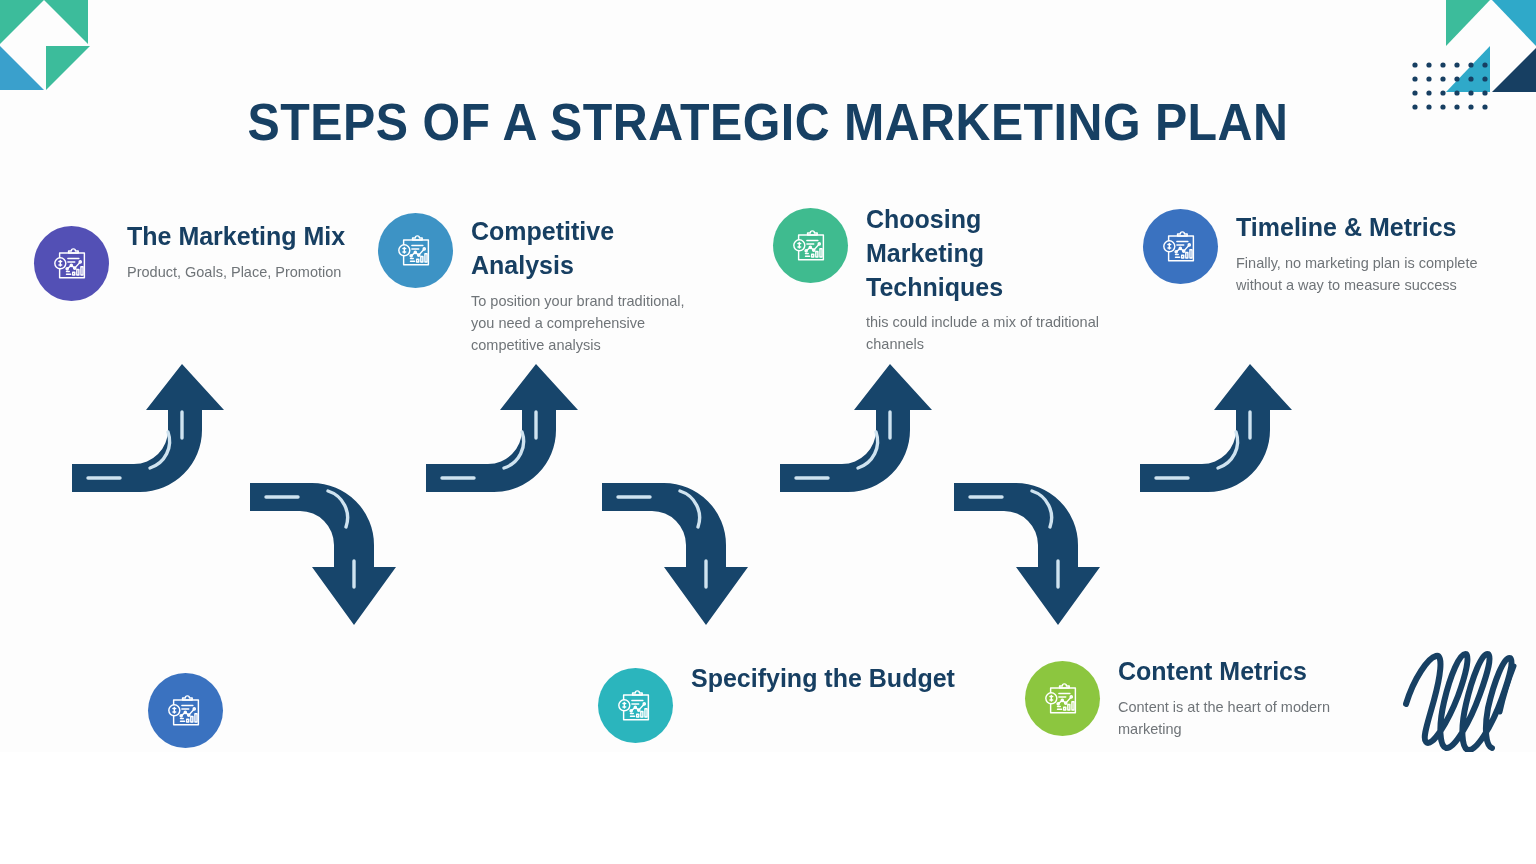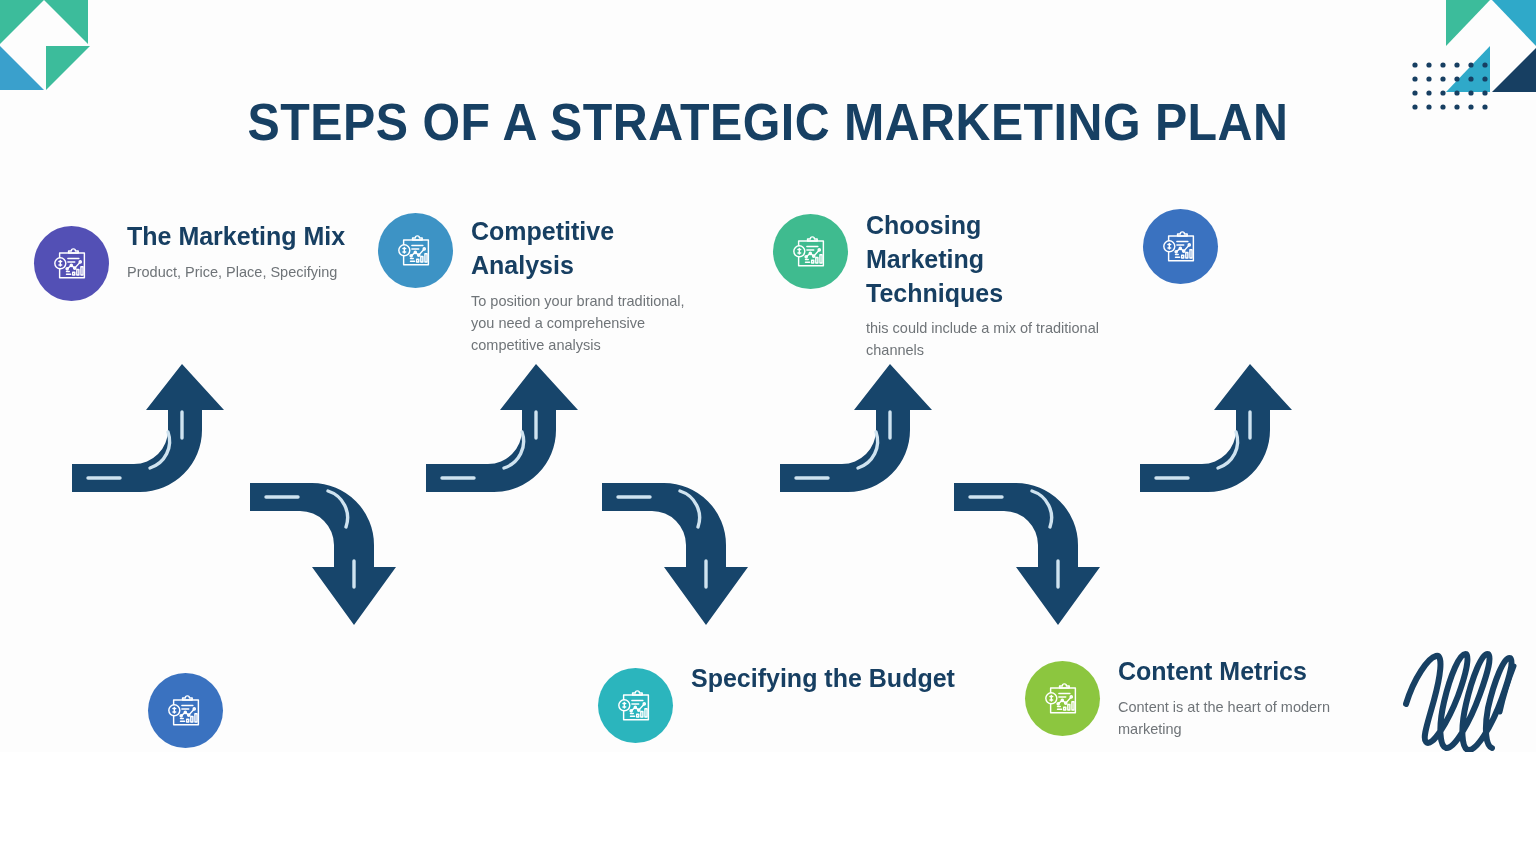--- a/index.html
+++ b/index.html
@@ -167,21 +167,21 @@
             <circle cx="31" cy="34" r="1.6"></circle>
           <circle cx="36" cy="38" r="1.6"></circle>
             <circle cx="44" cy="29" r="1.6"></circle>
           <path d="M24 47h6M24 43h4"></path>
           <path d="M33 48v-4h3v4zM39 48v-8h3v8zM45 48v-12h3v12z"></path>
         </g>
       </svg>
     </div>
     <div class="step-text">
       <div class="step-title">The Marketing Mix</div>
-      <div class="step-desc">Product, Price, Place, Specifying</div>
+      <div class="step-desc">Product, Goals, Place, Promotion</div>
     </div>
   </div>
 
   <div class="step" style="left:378px; top:213px; width:330px;justify-content:space-between;">
     <div class="step-circle" style="background:#3d93c5;">
       <svg viewBox="0 0 64 64">
         <g fill="none" stroke="#ffffff" stroke-width="2.1" stroke-linecap="round" stroke-linejoin="round">
           <path d="M14 16h36v36H14z"></path>
           <path d="M27 16v-3h4a3 3 0 0 1 6 0h4v3z"></path>
           <circle cx="15" cy="31" r="8" fill="#3d93c5"></circle>
@@ -196,21 +196,21 @@
           <path d="M33 48v-4h3v4zM39 48v-8h3v8zM45 48v-12h3v12z"></path>
         </g>
       </svg>
     </div>
     <div class="step-text">
       <div class="step-title">Competitive Analysis</div>
       <div class="step-desc">To position your brand traditional, you need a comprehensive competitive analysis</div>
     </div>
   </div>
 
-  <div class="step" style="left:773px; top:207px; width:330px;">
+  <div class="step" style="left:773px; top:201px; width:330px;">
     <div class="step-circle" style="background:#3fbb8f; margin-top:7px;">
       <svg viewBox="0 0 64 64">
         <g fill="none" stroke="#ffffff" stroke-width="2.1" stroke-linecap="round" stroke-linejoin="round">
           <path d="M14 16h36v36H14z"></path>
           <path d="M27 16v-3h4a3 3 0 0 1 6 0h4v3z"></path>
           <circle cx="15" cy="31" r="8" fill="#3fbb8f"></circle>
           <path d="M15 27v8M13 28.5h4M13 33.5h4"></path>
           <path d="M26 24h16M26 29h10"></path>
           <path d="M25 39l6-5 5 4 8-9"></path>
           <circle cx="25" cy="39" r="1.6"></circle>
@@ -239,20 +239,24 @@
           <path d="M26 24h16M26 29h10"></path>
           <path d="M25 39l6-5 5 4 8-9"></path>
           <circle cx="25" cy="39" r="1.6"></circle>
             <circle cx="31" cy="34" r="1.6"></circle>
           <circle cx="36" cy="38" r="1.6"></circle>
             <circle cx="44" cy="29" r="1.6"></circle>
           <path d="M24 47h6M24 43h4"></path>
           <path d="M33 48v-4h3v4zM39 48v-8h3v8zM45 48v-12h3v12z"></path>
         </g>
       </svg>
+    </div>
+    <div class="step-text">
+      <div class="step-title">Timeline &amp; Metrics</div>
+      <div class="step-desc">Finally, no marketing plan is complete without a way to measure success</div>
     </div>
   </div>
 
   <div class="arrow" style="left:72px; top:362px;">
     <svg width="152" height="144" viewBox="0 0 152 144">
       <path d="M0 102 L0 144 L78 144 L78 144 Z" fill="none"></path>
       <path d="M0 102 h62 a34 34 0 0 0 34 -34 V48 h-22 L110 2 L152 48 h-22 V68 a62 62 0 0 1 -62 62 H0 Z" fill="#17456b"></path>
       <g stroke="#cfe3f0" stroke-width="3.4" stroke-linecap="round">
         <line x1="16" y1="116" x2="48" y2="116"></line>
         <path d="M78 106 a28 28 0 0 0 18 -36" fill="none"></path>

